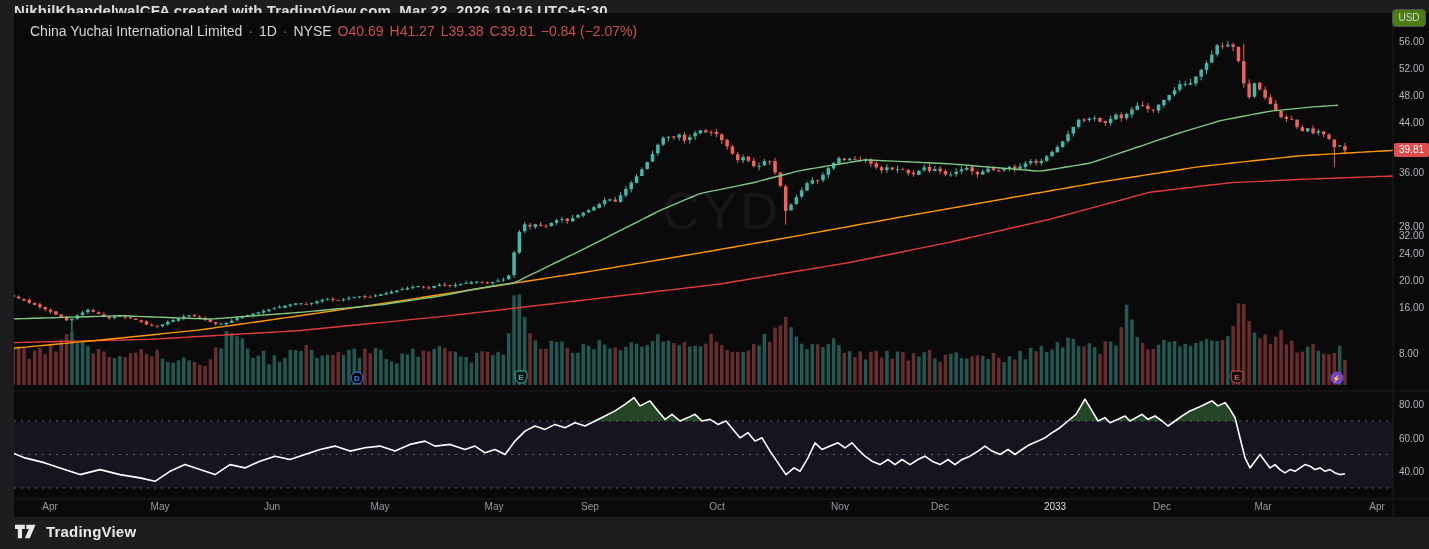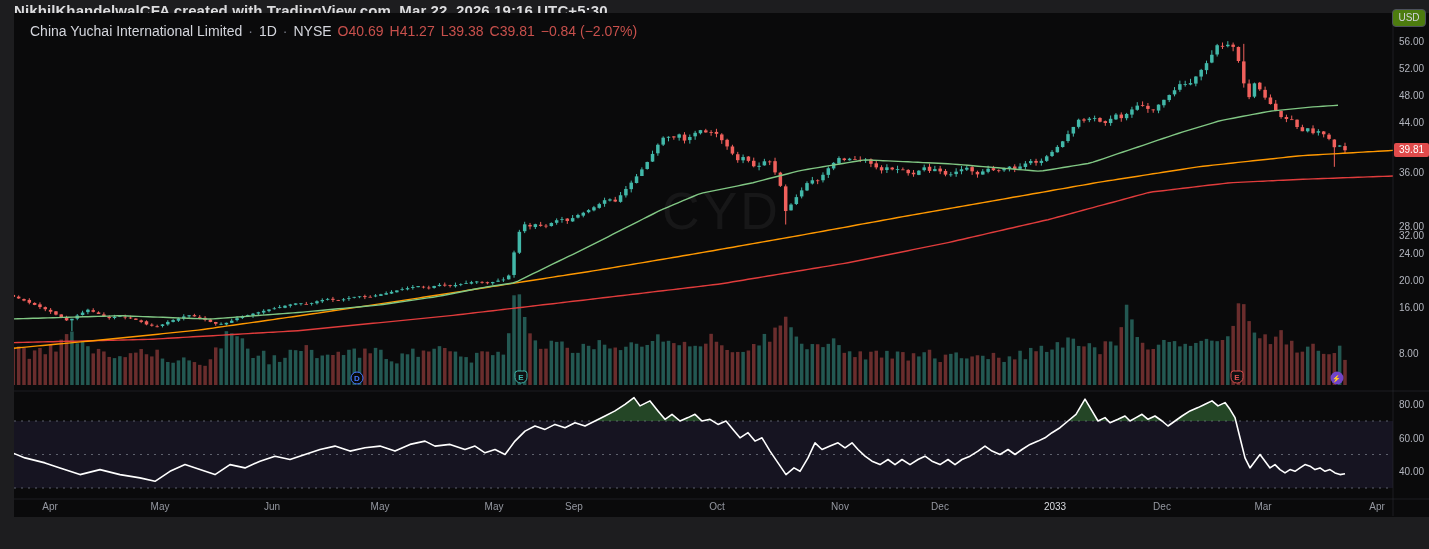--- a/index.html
+++ b/index.html
@@ -851,30 +851,39 @@
         <span class="tick" style="left: 1385px; top: 391px;">80.00</span>
         <span class="tick" style="left: 1385px; top: 425px;">60.00</span>
         <span class="tick" style="left: 1385px; top: 458px;">40.00</span>
       </div>
     <div id="timeAxis">
         <span class="ttick" style="left: 36px;">Apr</span>
         <span class="ttick" style="left: 146px;">May</span>
         <span class="ttick" style="left: 258px;">Jun</span>
         <span class="ttick" style="left: 366px;">May</span>
         <span class="ttick" style="left: 480px;">May</span>
-        <span class="ttick" style="left: 560px;">Sep</span>
+        <span class="ttick" style="left: 576px;">Sep</span>
         <span class="ttick" style="left: 703px;">Oct</span>
         <span class="ttick" style="left: 826px;">Nov</span>
         <span class="ttick" style="left: 926px;">Dec</span>
         <span class="ttick em" style="left: 1041px;">2033</span>
         <span class="ttick" style="left: 1148px;">Dec</span>
         <span class="ttick" style="left: 1249px;">Mar</span>
         <span class="ttick" style="left: 1363px;">Apr</span>
       </div>
     <div id="eventIcons">
         <div class="evicon circle" style="left: 343px; top: 365px; border-color: rgb(68, 120, 255); color: rgb(68, 120, 255);">D</div>
         <div class="evicon shield" style="left: 507px; top: 364px; border-color: rgb(63, 185, 173); color: rgb(63, 185, 173);">E</div>
         <div class="evicon shield" style="left: 1223px; top: 364px; border-color: rgb(224, 81, 79); color: rgb(224, 81, 79);">E</div>
         <div class="evicon circle-filled" style="left: 1323px; top: 365px; background: rgb(113, 68, 200); font-size: 7px;">⚡</div>
       </div>
   </div>
 
+  <div class="footer">
+    <div class="logo">
+      <svg width="24" height="15" viewBox="0 0 34 19">
+        <path d="M0 0 h14 v6 h-4 v13 h-6 V6 H0 Z" fill="#e9e9ea"></path>
+        <path d="M16 0 h13 l-8 19 h-7 l5.6-13 H16 Z" fill="#e9e9ea"></path>
+      </svg>
+      <span>TradingView</span>
+    </div>
+  </div>
 </div>
 
 </body></html>

